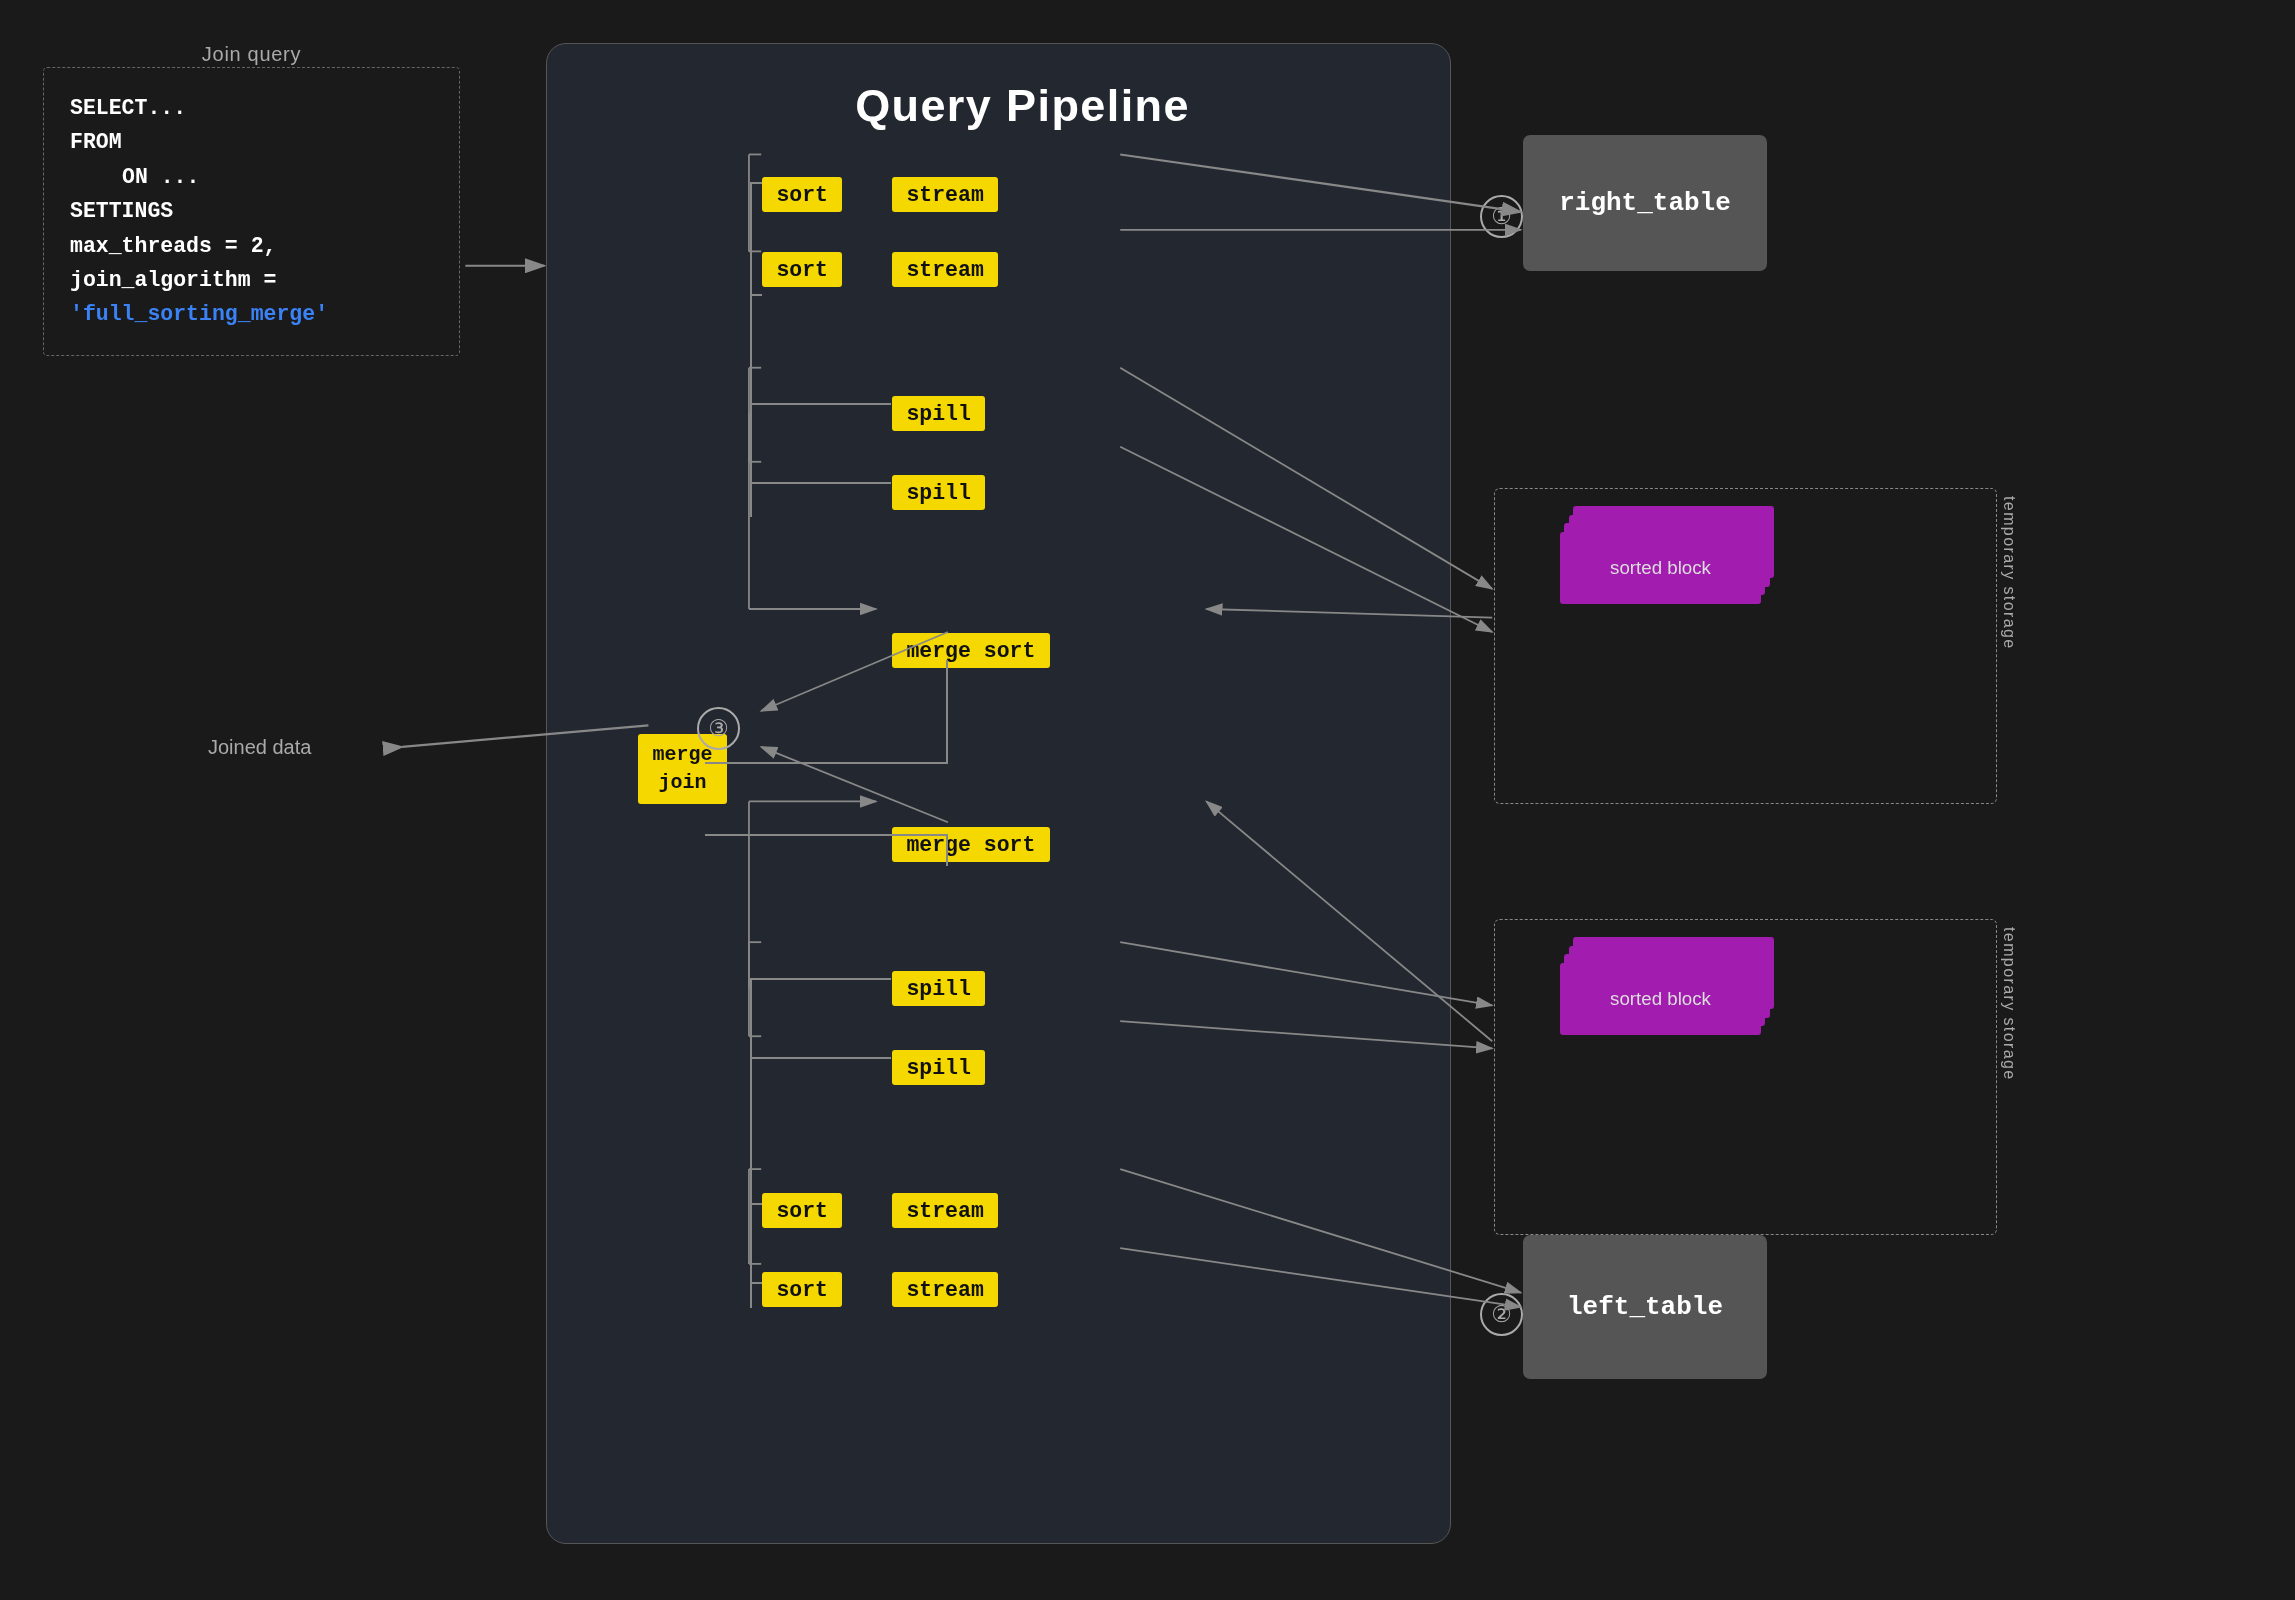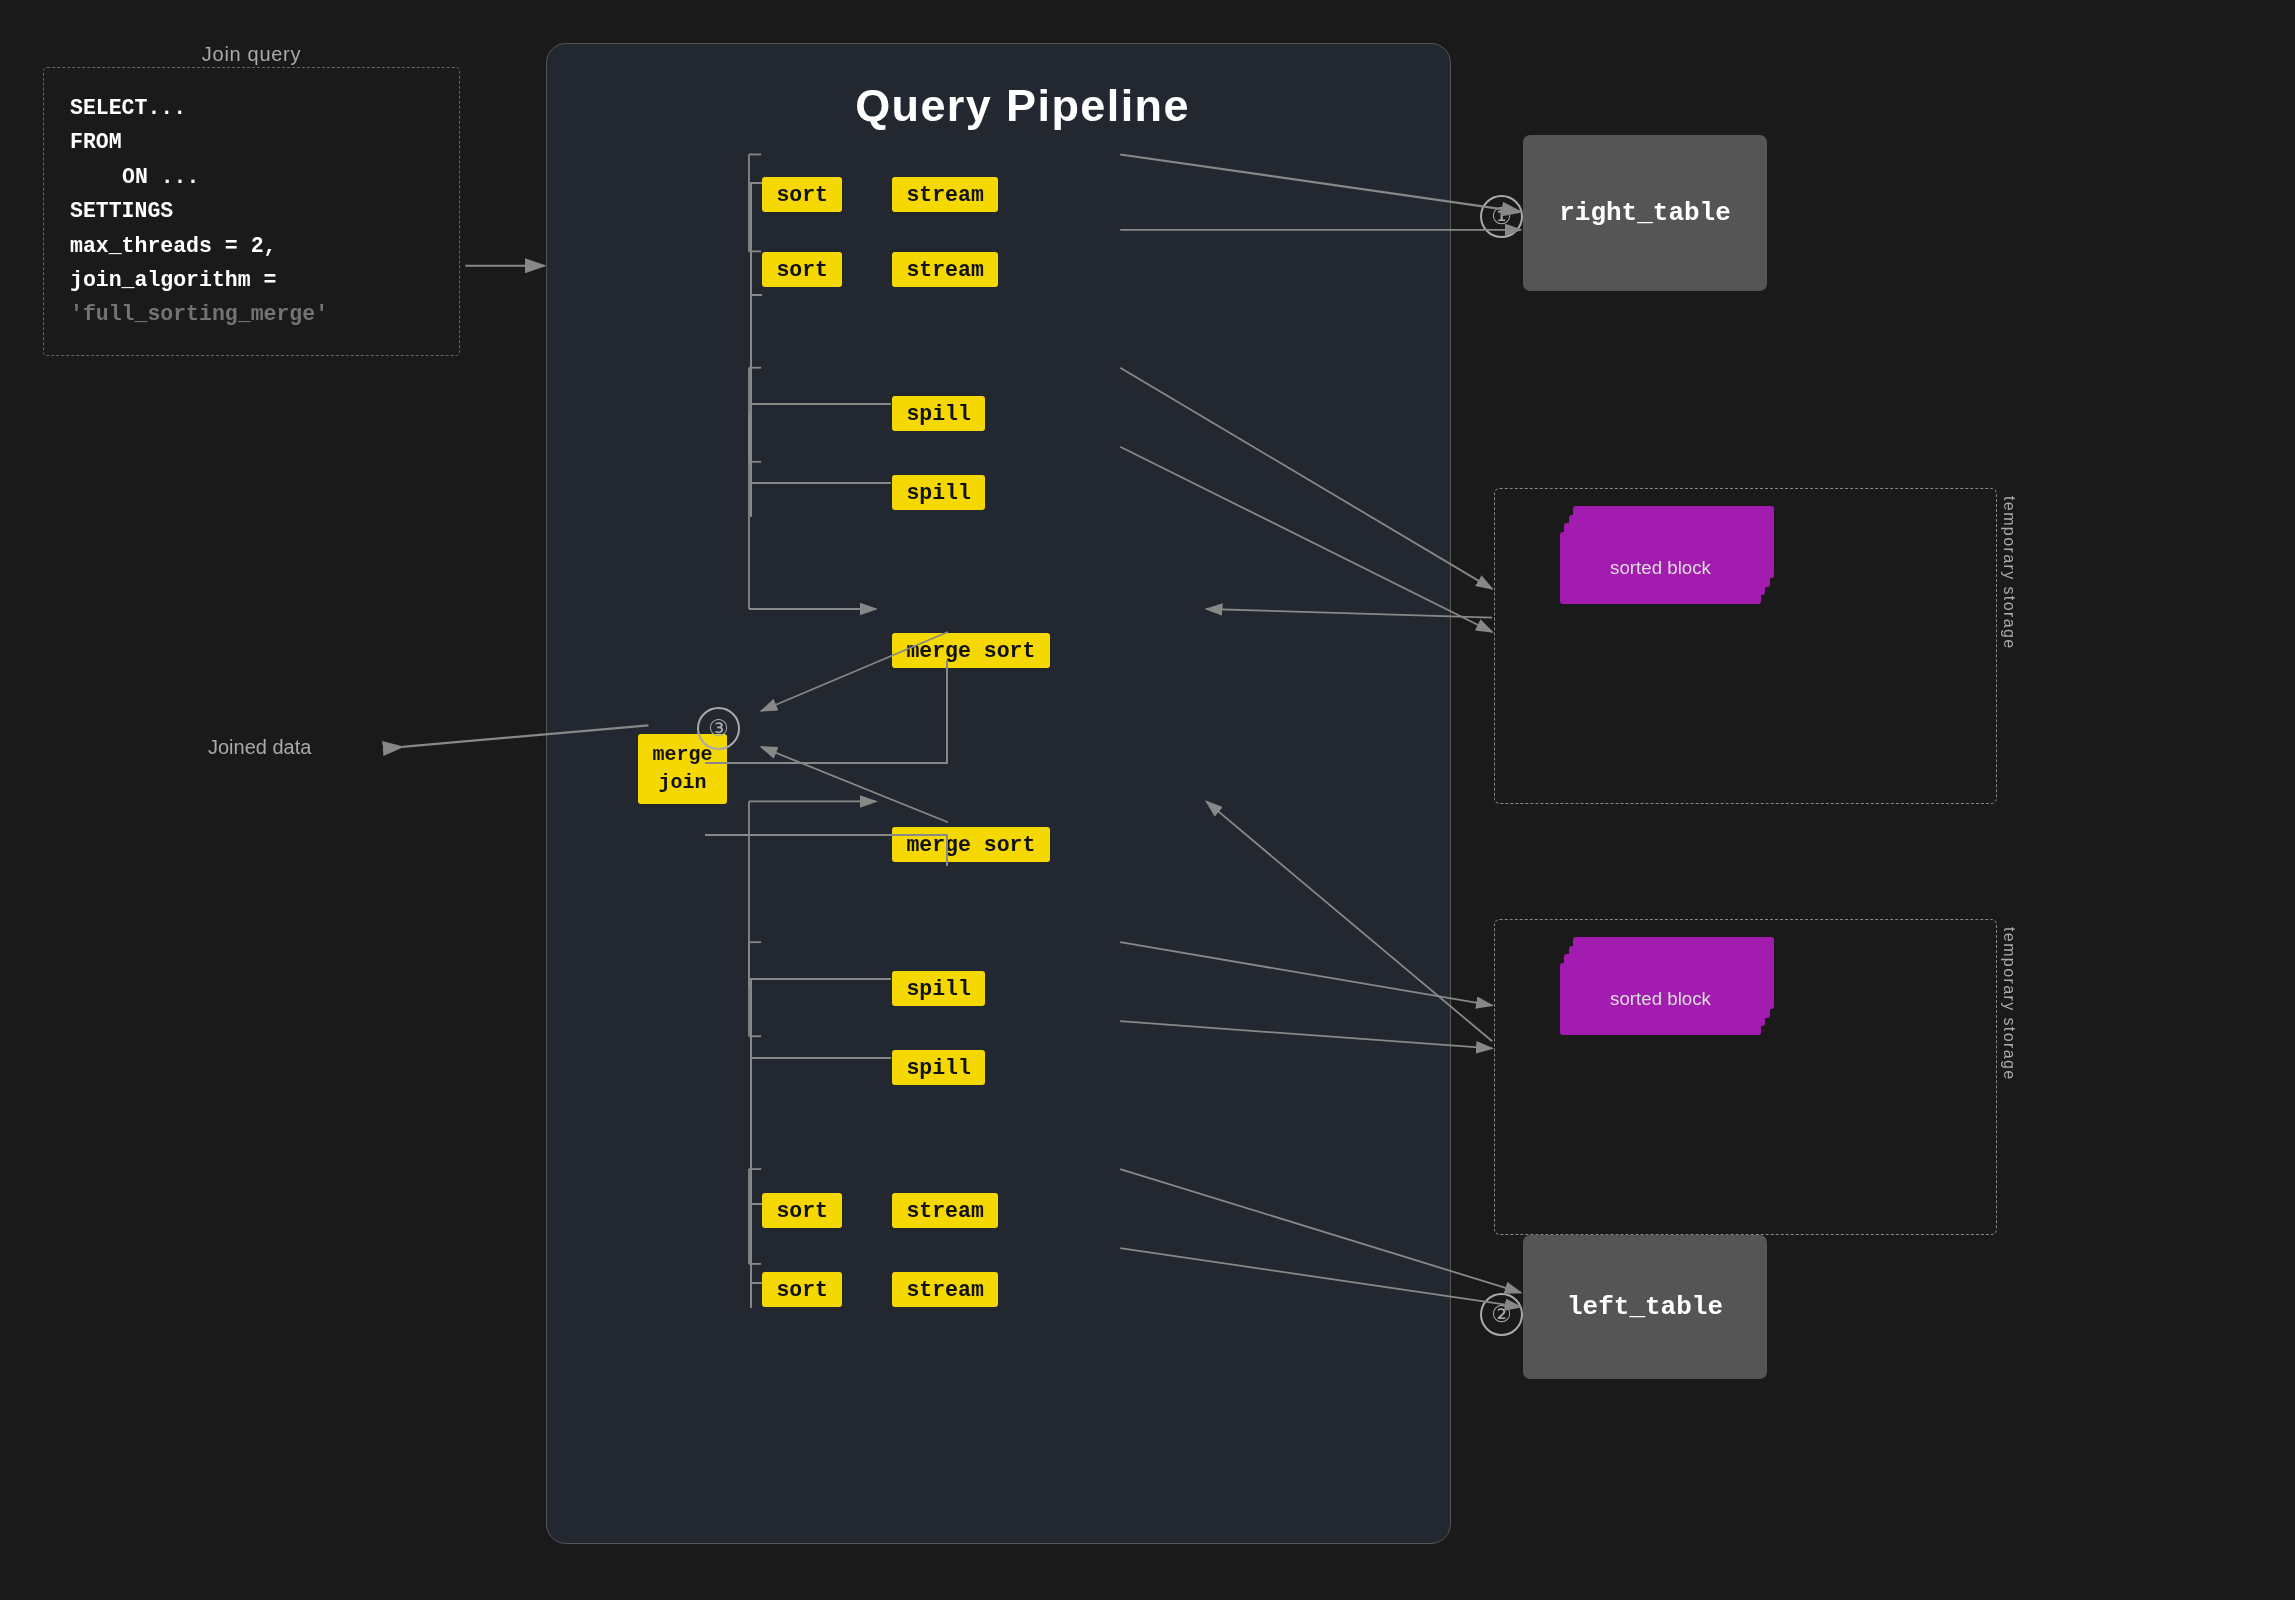--- a/index.html
+++ b/index.html
@@ -33,21 +33,21 @@
       padding: 23px 26px;
       background: #1a1a1a;
     }
     .code-line {
       font-family: 'Courier New', Courier, monospace;
       font-size: 21.5px;
       line-height: 1.6;
       color: #fff;
     }
     .code-keyword { color: #fff; font-weight: bold; }
-    .code-highlight { color: #737373; font-weight: bold; }
+    .code-highlight { color: #3b82f6; font-weight: bold; }
     .code-indent1 { padding-left: 26px; }
     .code-indent2 { padding-left: 52px; }
 
     
     .pipeline-box {
       position: absolute;
       left: 546px;
       top: 43px;
       width: 905px;
       height: 1501px;
@@ -166,21 +166,21 @@
       left: 345px;
       top: 1228px;
     }
 
     
     .right-table-box {
       position: absolute;
       left: 1523px;
       top: 135px;
       width: 244px;
-      height: 156px;
+      height: 136px;
       background: #555;
       border-radius: 7.2px;
       display: flex;
       align-items: center;
       justify-content: center;
     }
     .right-table-label {
       color: #fff;
       font-family: 'Courier New', Courier, monospace;
       font-size: 26px;

